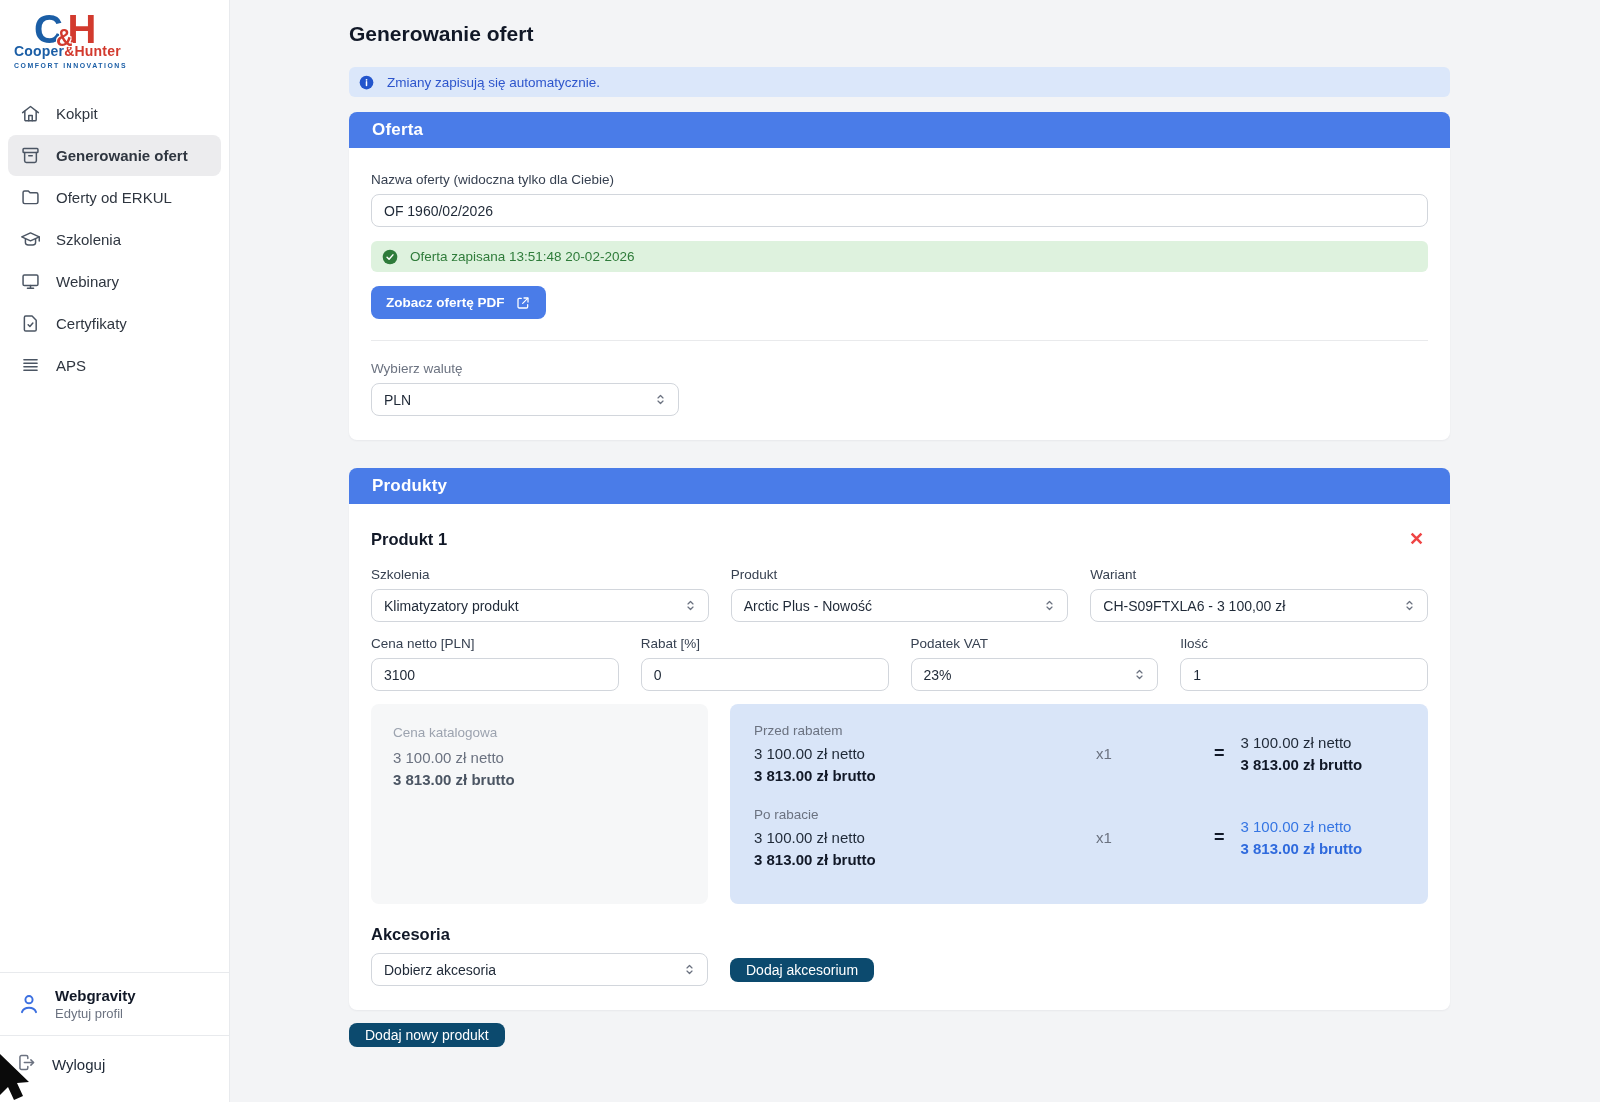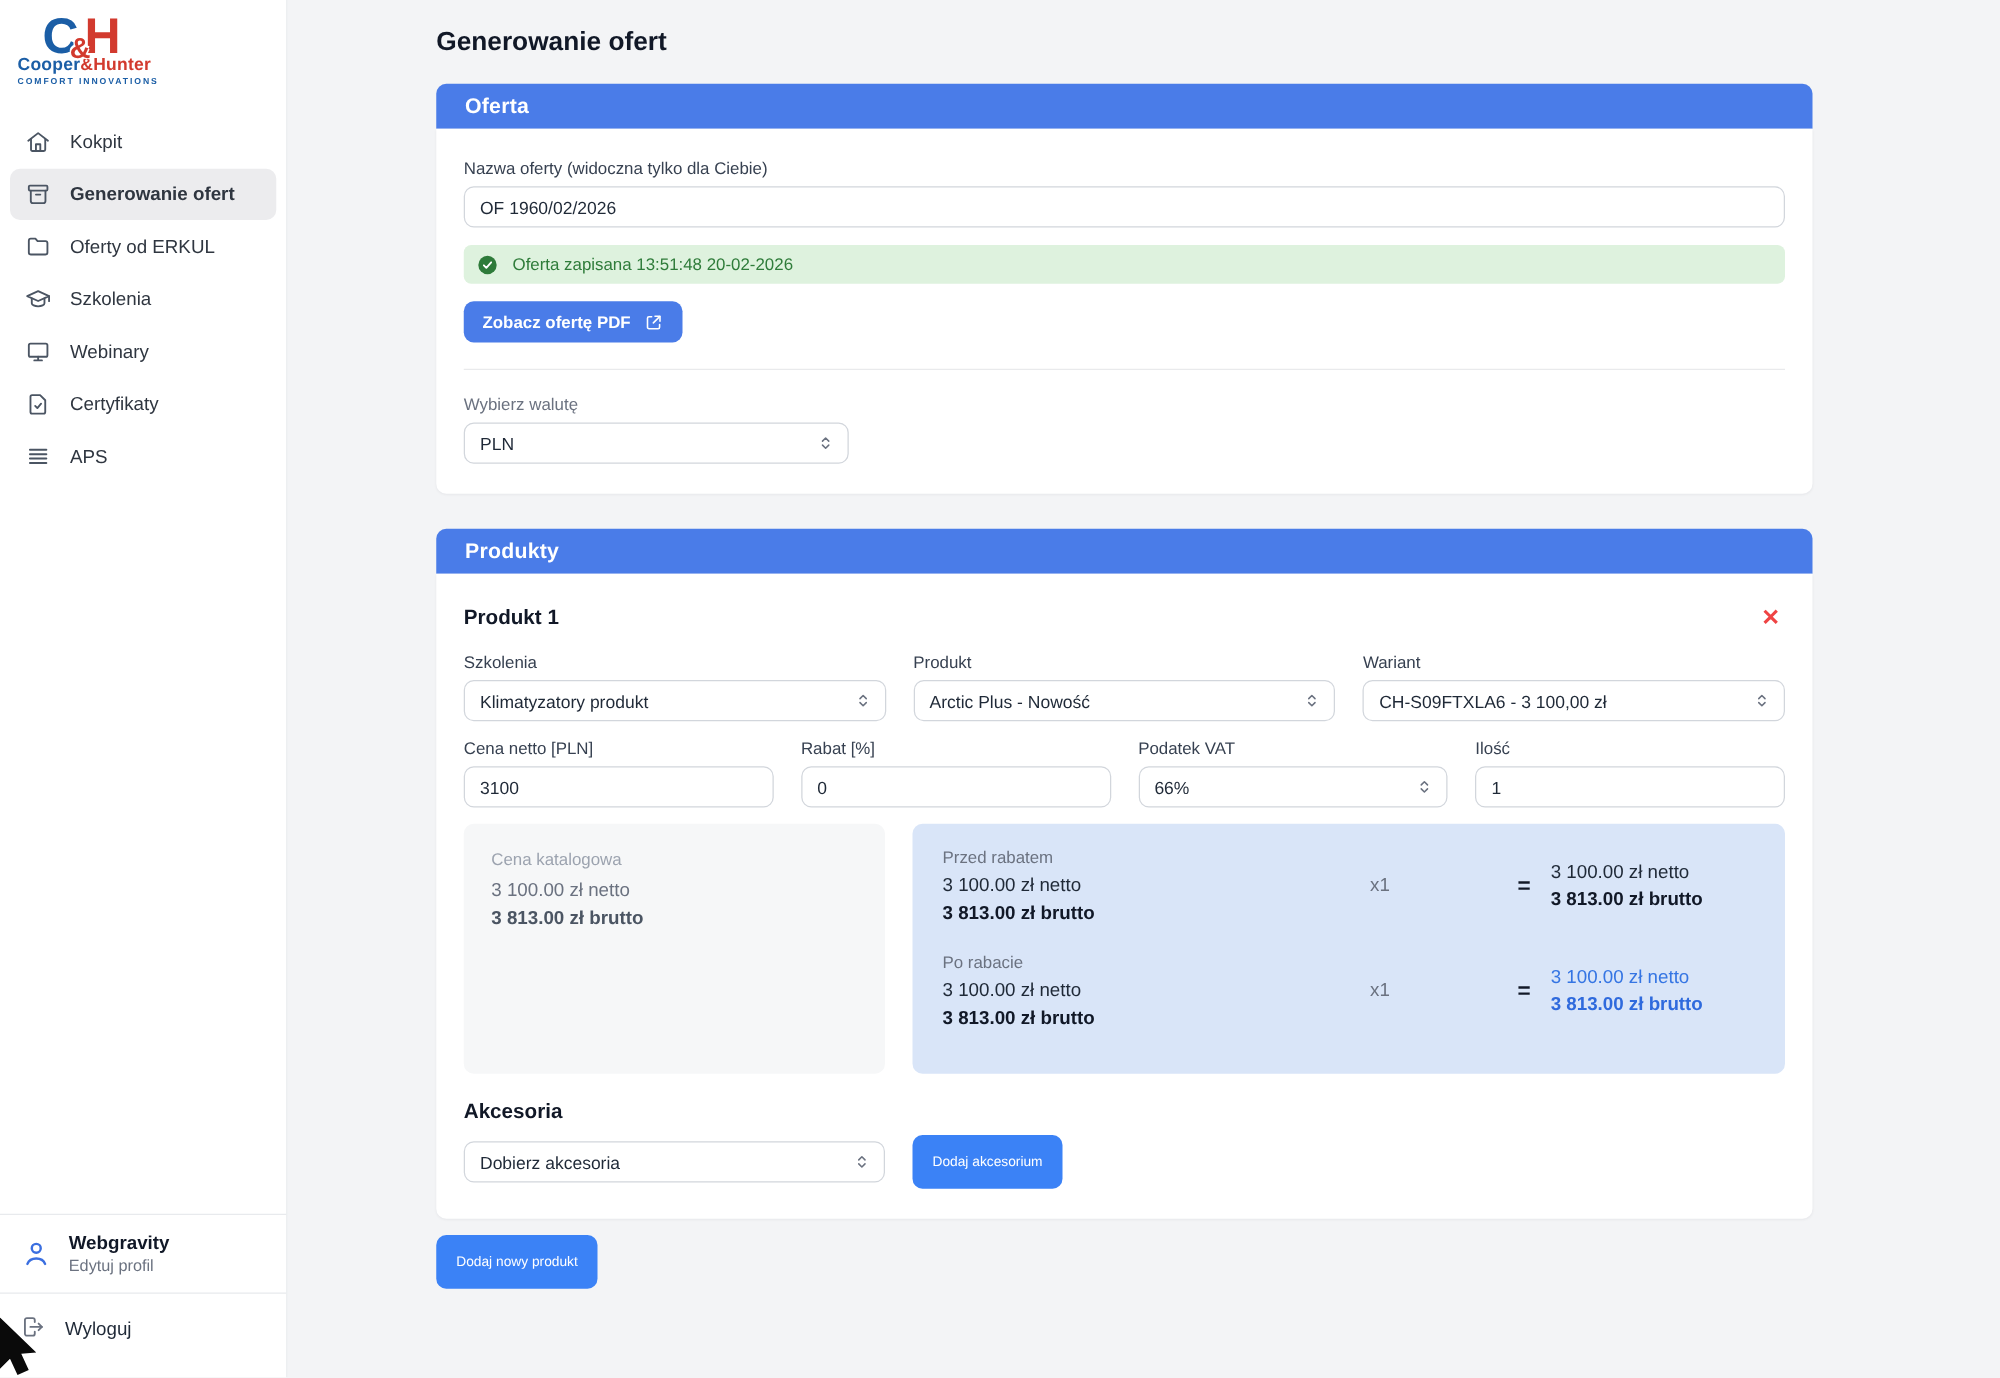--- a/index.html
+++ b/index.html
@@ -148,22 +148,22 @@
   .c-mult { color:#6b7280; font-size:15px; padding-left:22px; }
   .c-right { display:flex; align-items:center; gap:16px; }
   .c-eq { font-size:18px; font-weight:700; color:#111827; }
   .c-right.result .c-netto { color:#3575e3; }
   .c-right.result .c-brutto { color:#2f6add; }
 
   .acc-title { font-size:16.5px; font-weight:700; color:#111827; margin-top:21px; }
   .acc-row { display:flex; align-items:center; gap:22px; margin-top:9px; }
   .acc-row .select { width:337px; }
   .btn-gray {
-    height:43px; background:#3b82f6; color:#fff; border:none; border-radius:8px;
-    padding:0 16px; font-size:11px; cursor:pointer;
+    height:24px; background:#0c4a6e; color:#fff; border:none; border-radius:8px;
+    padding:0 16px; font-size:14px; cursor:pointer;
     font-family:"Liberation Sans", sans-serif;
   }
   .add-product { margin-top:13px; }
 
   .cursor-shape { position:absolute; left:0; bottom:0; width:30px; height:48px; pointer-events:none; }
 </style>
 </head>
 <body>
 
 <div class="app">
@@ -274,20 +274,30 @@
         <span class="nav-label">Wyloguj</span>
       </div>
     </div>
   </aside>
 
   <main class="main">
     <div class="content">
 
       <h1 class="page-title">Generowanie ofert</h1>
 
+      <div class="info-banner">
+        <span style="display:flex;">
+          <svg width="15" height="15" viewBox="0 0 24 24">
+              <circle cx="12" cy="12" r="11" fill="#2355cc"></circle>
+              <circle cx="12" cy="7.6" r="1.4" fill="#fff"></circle>
+              <path d="M12 10.7 v6" stroke="#fff" stroke-width="2.4" stroke-linecap="round"></path>
+            </svg>
+        </span>
+        <span class="txt">Zmiany zapisują się automatycznie.</span>
+      </div>
 
       
       <div class="section-header">Oferta</div>
       <div class="card">
         <div class="field-label">Nazwa oferty (widoczna tylko dla Ciebie)</div>
         <input class="text-input" type="text" value="OF 1960/02/2026" style="">
 
         <div class="success-banner">
           <span style="display:flex;">
             <svg width="16" height="16" viewBox="0 0 24 24">
@@ -378,21 +388,21 @@
             <div class="field-label">Cena netto [PLN]</div>
             <input class="text-input" type="text" value="3100" style="">
           </div>
           <div>
             <div class="field-label">Rabat [%]</div>
             <input class="text-input" type="text" value="0" style="">
           </div>
           <div>
             <div class="field-label">Podatek VAT</div>
             <div class="select">
-              <span>66%</span>
+              <span>23%</span>
               <span class="chev">
                   <svg viewBox="0 0 24 24" fill="none" stroke="currentColor" stroke-width="2" stroke-linecap="round" stroke-linejoin="round">
                     <path d="M8 9.5 l4-4 4 4"></path>
                     <path d="M8 14.5 l4 4 4-4"></path>
                   </svg>
                 </span>
             </div>
           </div>
           <div>
             <div class="field-label">Ilość</div>

